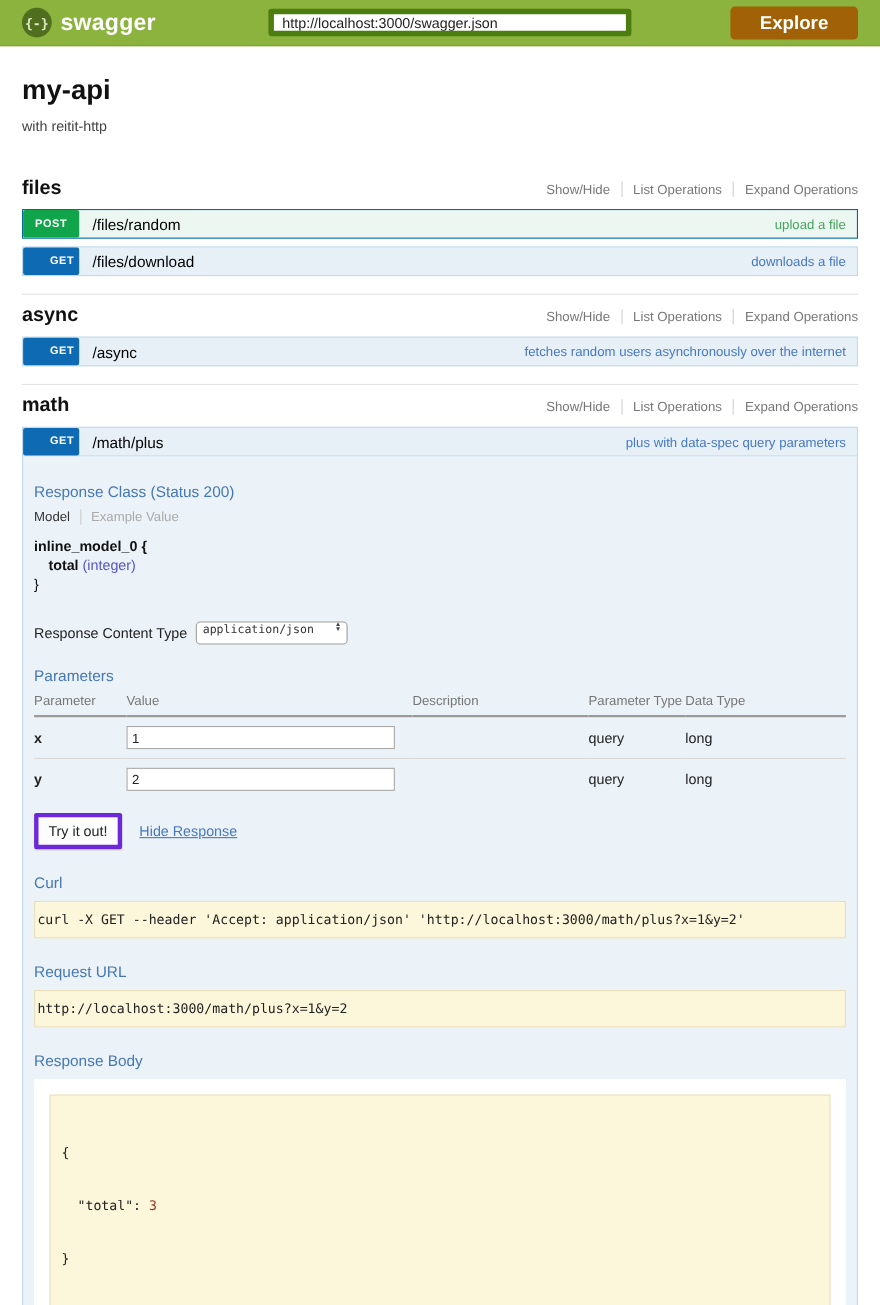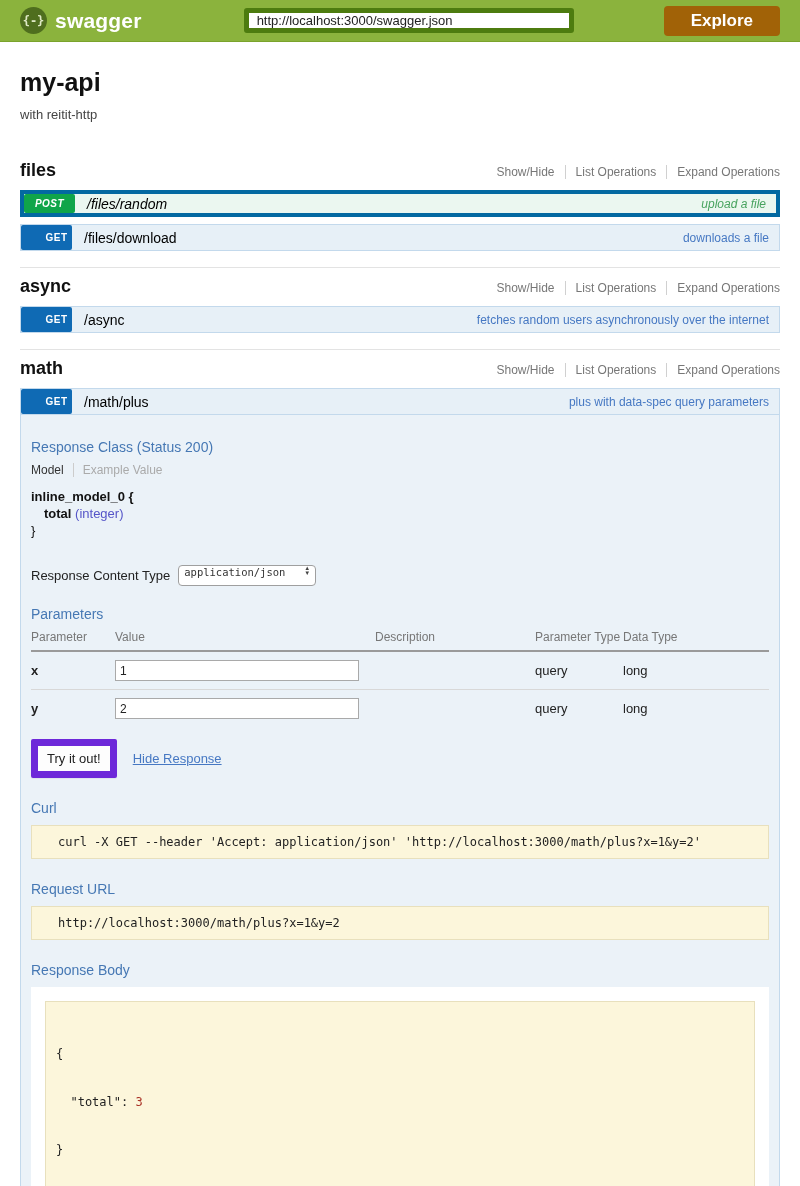--- a/index.html
+++ b/index.html
@@ -32,21 +32,21 @@
   .sec-head { display: flex; align-items: baseline; margin-bottom: 9px; }
   .sec-title { font-size: 18px; font-weight: bold; color: #111; }
   .sec-links { margin-left: auto; font-size: 12px; color: #777; display: flex; align-items: center; }
   .sec-links a { color: #777; text-decoration: none; padding: 0 10px; cursor: pointer; }
   .sec-links a + a { border-left: 1px solid #d0d0d0; }
   .sec-links a:last-child { padding-right: 0; }
 
   
   .op { display: flex; align-items: center; height: 27px; margin-bottom: 7px; cursor: pointer; }
   .op.get  { background: #e7f0f7; border: 1px solid #c3d9ec; }
-  .op.post { background: #ebf7f0; border: 4px solid #0369a1; font-style: italic; }
+  .op.post { background: #ebf7f0; border: 1px solid #0369a1; }
   .badge { align-self: stretch; min-width: 51px; display: flex; align-items: center;
            justify-content: center; color: #fff; font-size: 10px; font-weight: bold;
            letter-spacing: 0.5px; border-radius: 2px; }
   .op.get  .badge { background: #0f6ab4; padding-left: 20px; }
   .op.post .badge { background: #10a54a; }
   .op-path { margin-left: 12px; font-size: 14px; color: #000; text-decoration: none; }
   .op-summary { margin-left: auto; margin-right: 10px; font-size: 12px; text-decoration: none; }
   .op.get  .op-summary { color: #4678c3; }
   .op.post .op-summary { color: #48a35f; }
   .op.expanded { margin-bottom: 0; }
@@ -81,26 +81,26 @@
   table.params col.c-desc { width: 160px; } table.params col.c-ptype { width: 88px; }
   table.params th { text-align: left; font-weight: normal; font-size: 12px; color: #777;
                     padding: 4px 0 6px; border-bottom: 2px solid #9a9a9a; }
   table.params td { padding: 8px 0; font-size: 13px; color: #222; vertical-align: middle; }
   table.params tr.sep td { border-bottom: 1px solid #d8d8d8; }
   .p-name { font-weight: bold; }
   .p-input { width: 244px; height: 21px; border: 1px solid #a9a9a9; padding: 1px 4px;
              font-size: 12px; color: #222; font-family: "Liberation Sans", sans-serif; background:#fff; }
 
   .actions { display: flex; align-items: center; margin-top: 12px; }
-  .try-btn { background: #fdfdfd; border: 7px solid #6d28d9; border-radius: 2px; color: #222;
+  .try-btn { background: #fdfdfd; border: 4px solid #6d28d9; border-radius: 2px; color: #222;
              font-size: 13px; padding: 5px 9px; cursor: pointer;
              font-family: "Liberation Sans", sans-serif; box-shadow: 0 1px 1px rgba(0,0,0,0.06); }
   .hide-link { margin-left: 16px; font-size: 13px; color: #4678c3; text-decoration: underline; cursor: pointer; }
 
-  .codebox { background: #fcf6db; border: 1px solid #e8e0bd; padding: 8px 26px; margin-top: 9px;
+  .codebox { background: #fcf6db; border: 1px solid #e8e0bd; padding: 8px 2px; margin-top: 9px;
              font-family: "DejaVu Sans Mono", monospace; font-size: 12px; color: #222;
              line-height: 16px; white-space: pre; overflow: hidden; }
   .body-wrap { background: #fff; padding: 14px; margin-top: 9px; }
   .body-wrap .codebox { margin-top: 0; border-color: #e8e0bd; padding: 12px 10px; min-height: 62px; }
   .json-num { color: #a93226; }
   .code-line { white-space: pre; }
 </style>
 </head>
 <body>
 

